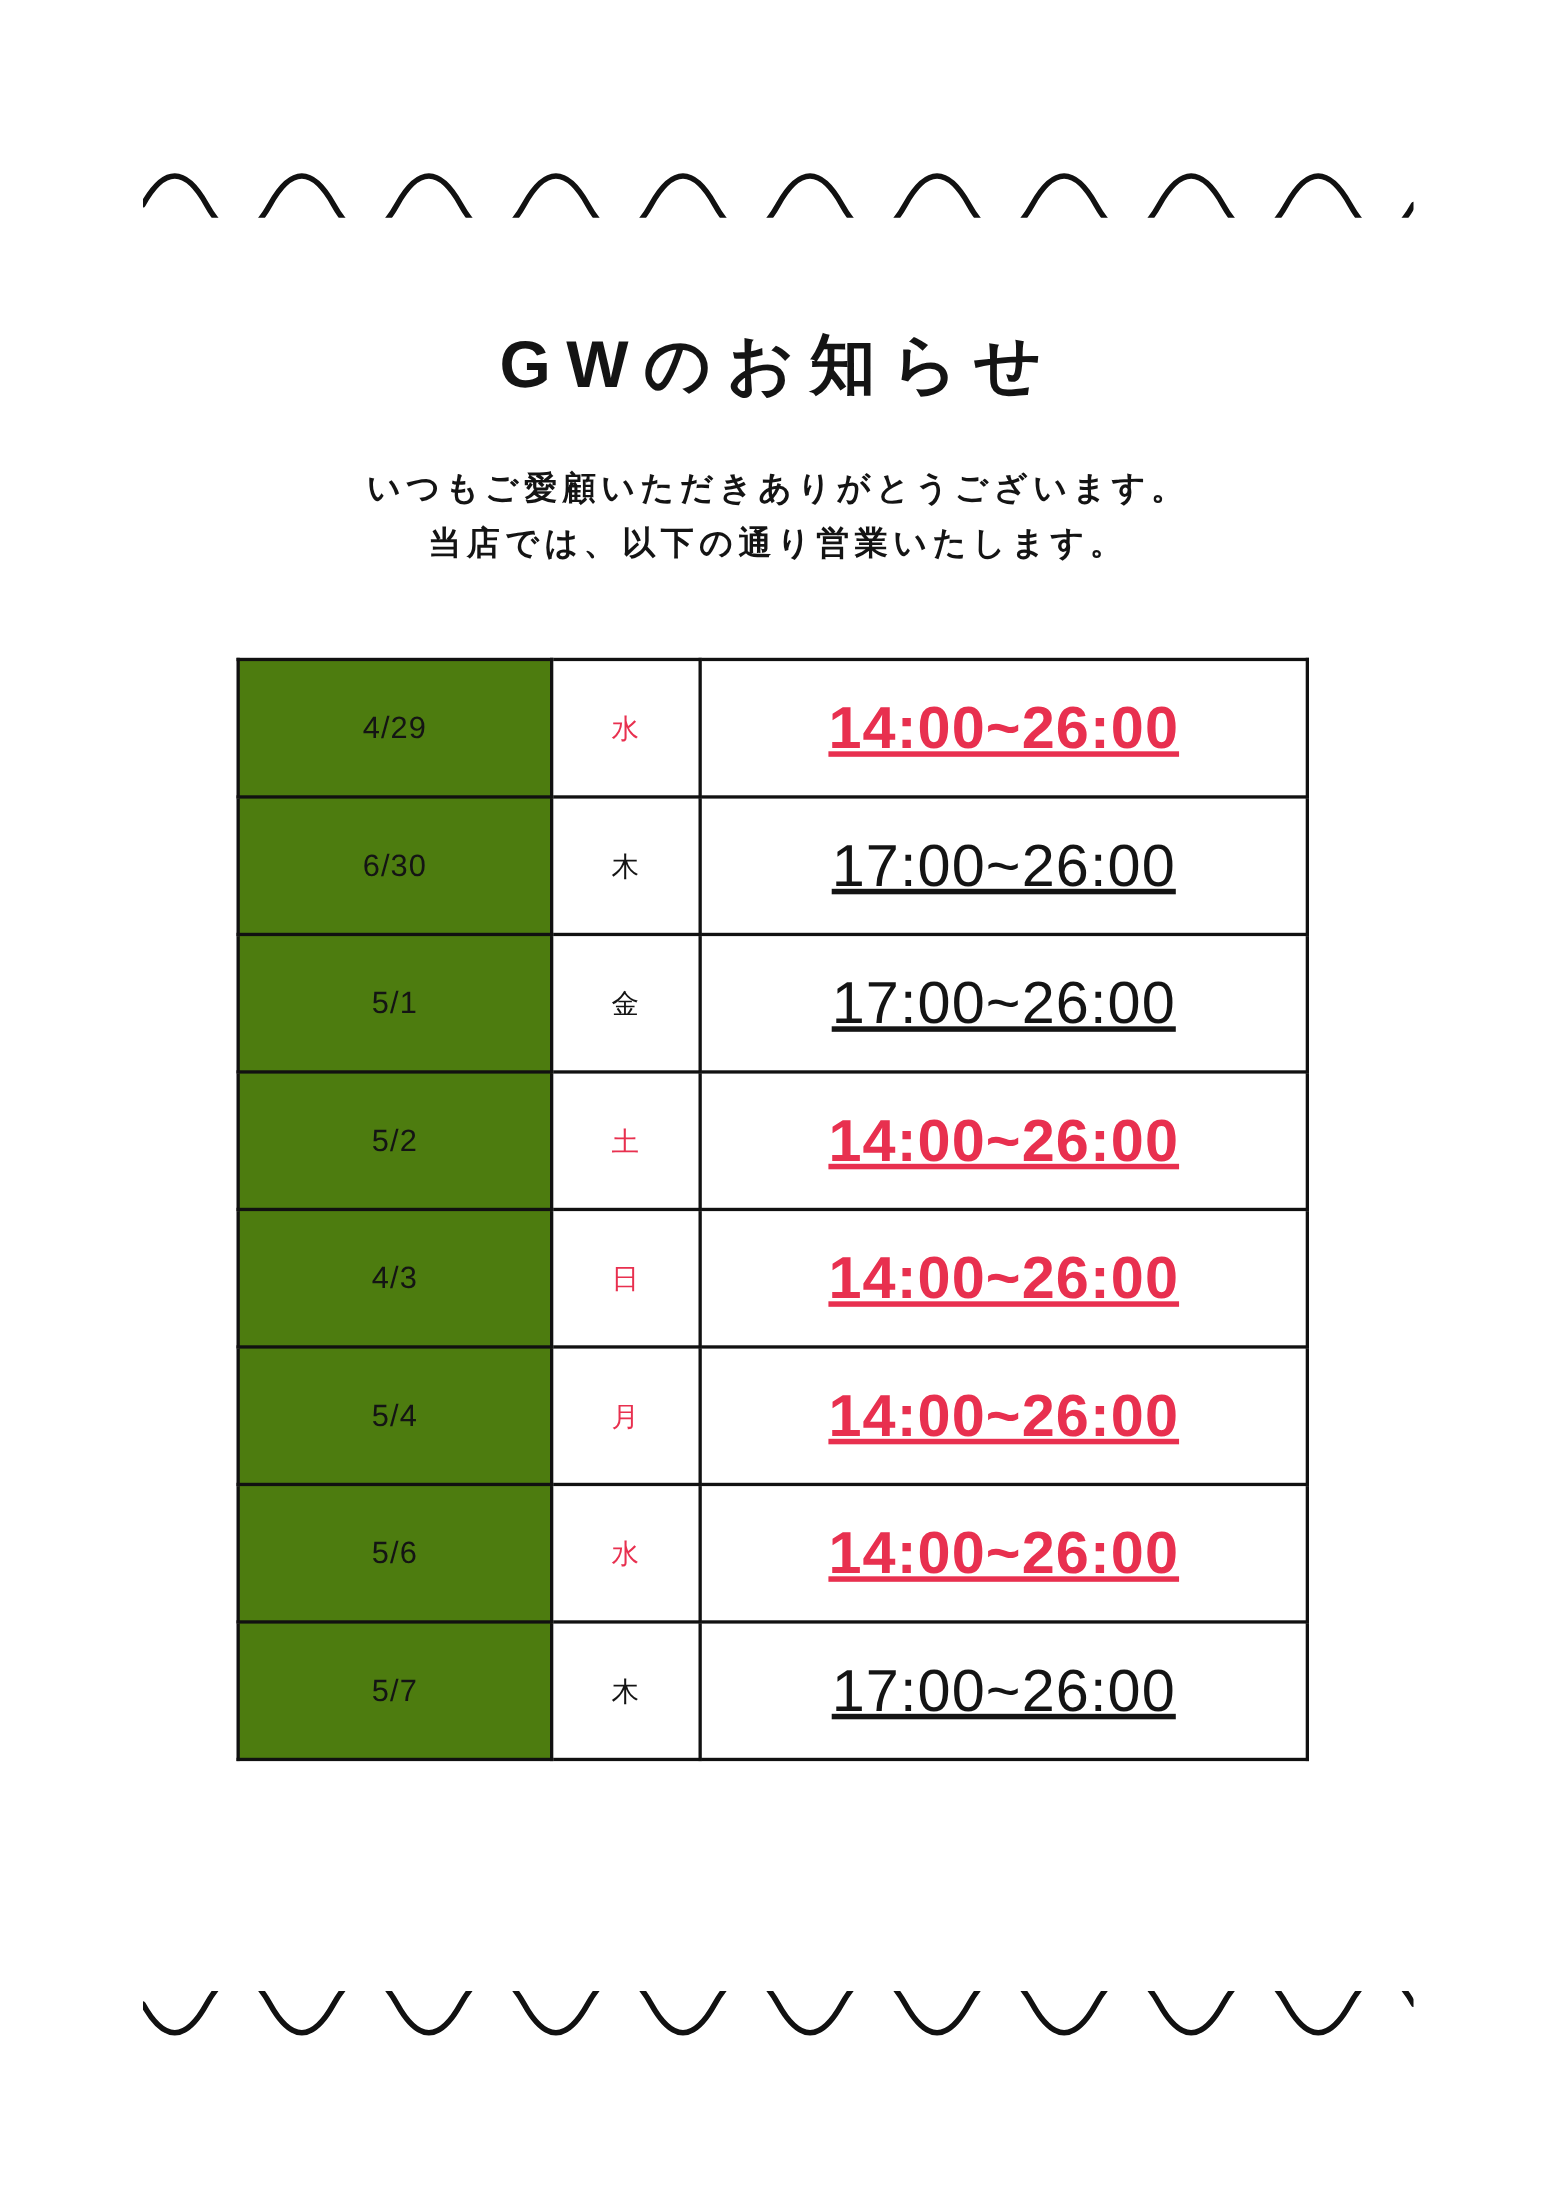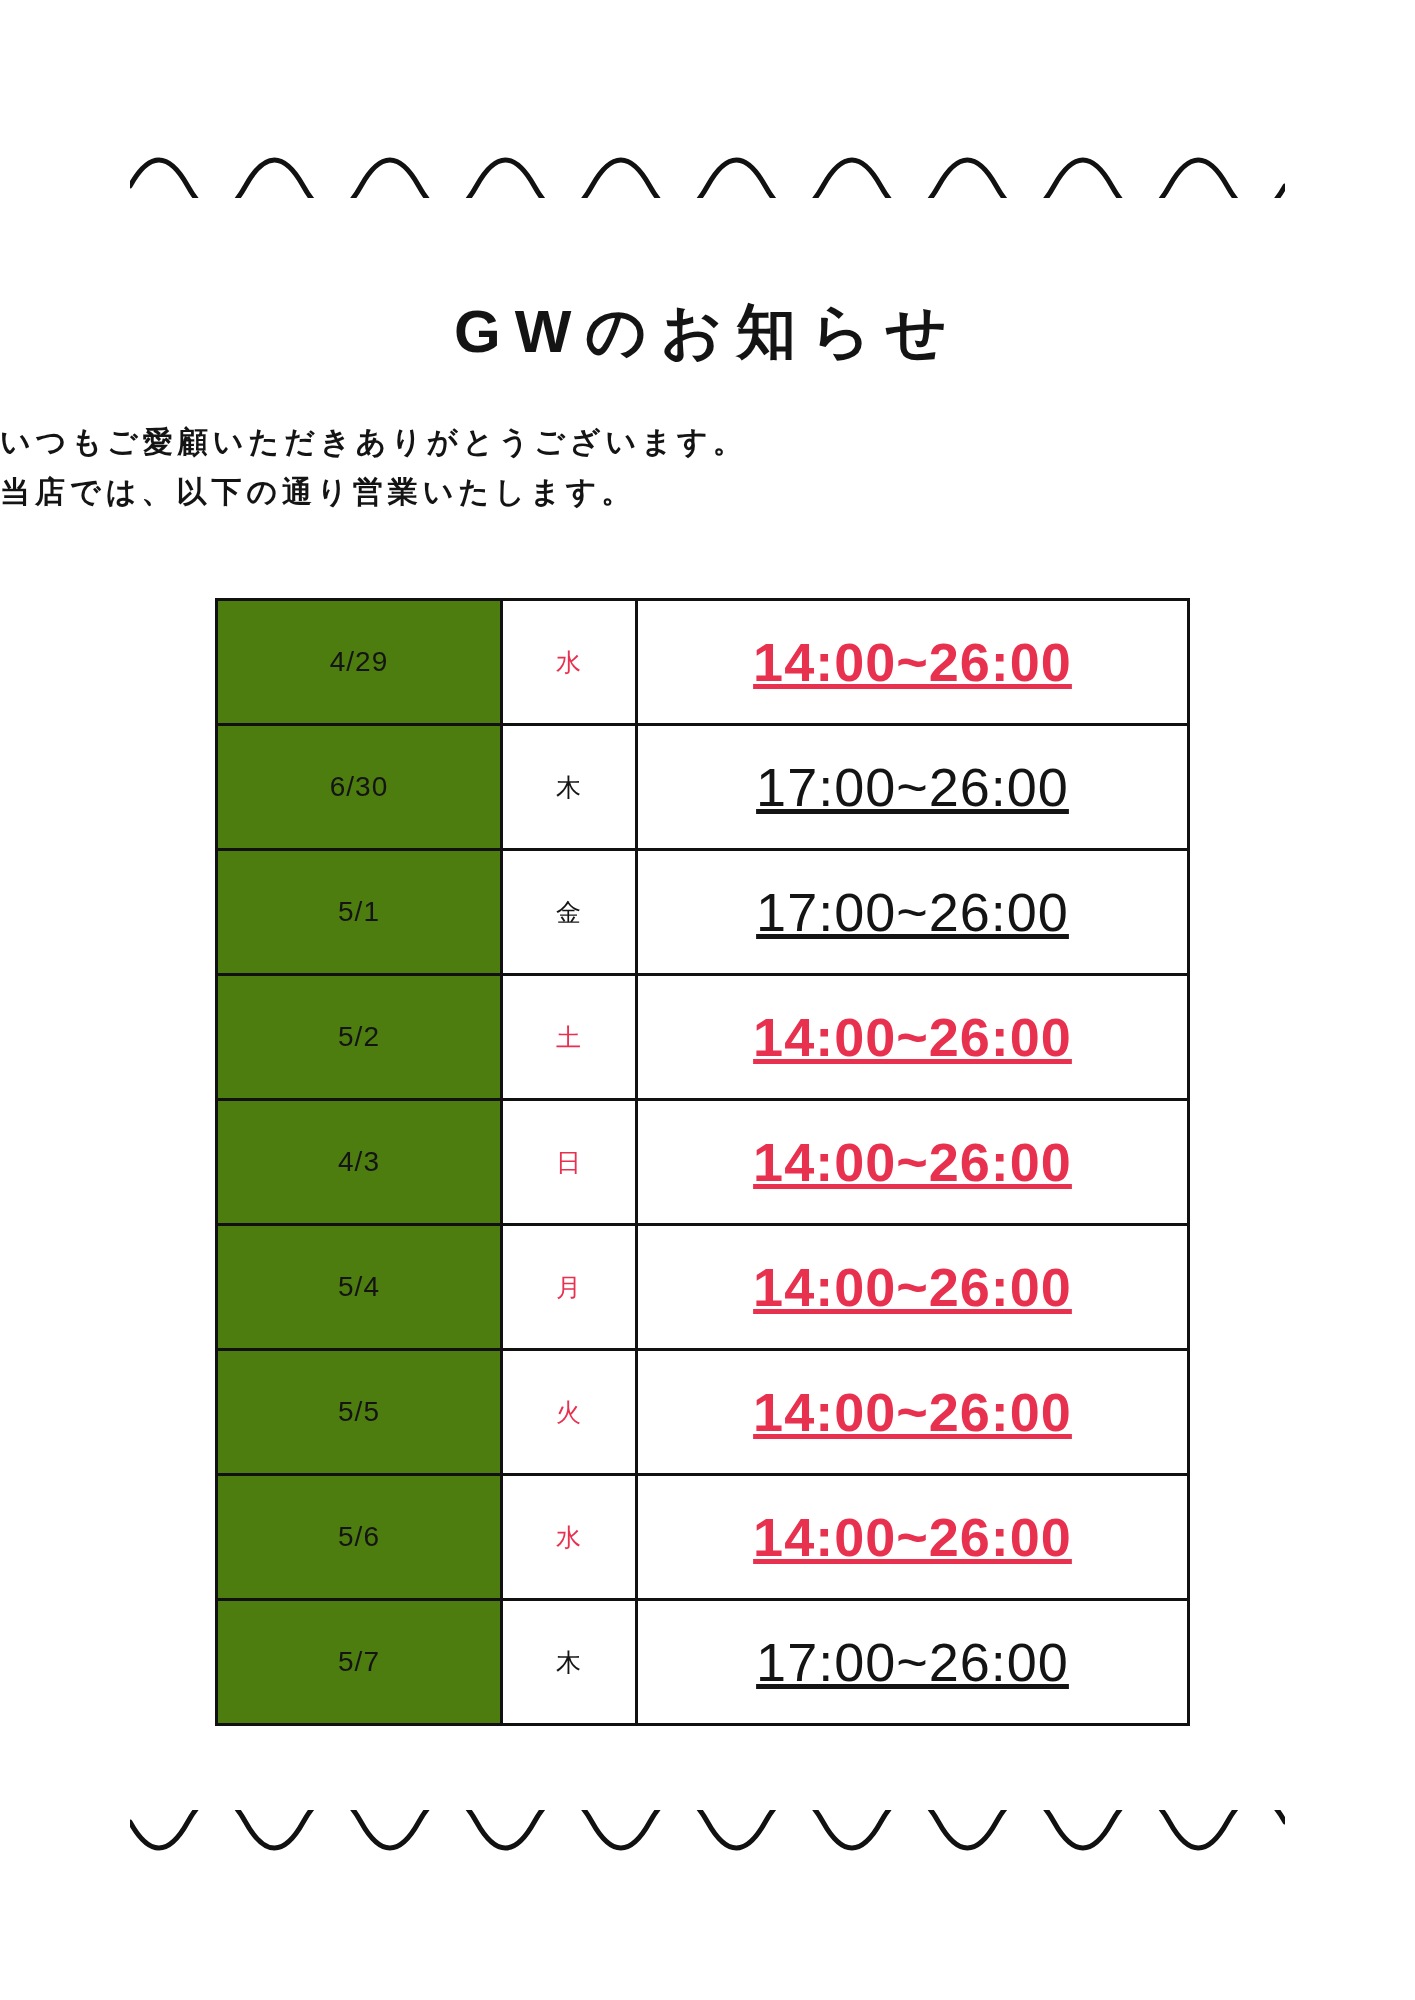--- a/index.html
+++ b/index.html
@@ -43,25 +43,25 @@
     letter-spacing: 14px;
     line-height: 1;
     white-space: nowrap;
   }
 
   .lead {
     position: absolute;
     top: 420px;
     left: 0;
     width: 100%;
+    text-align: center;
     font-size: 30px;
     font-weight: 600;
     letter-spacing: 5px;
     line-height: 1.65;
-    font-family: Liberation Mono, monospace;
   }
   .lead div { white-space: nowrap; }
 
   
   .table-wrap {
     position: absolute;
     top: 598px;
     left: 215px;
     width: 975px;
   }
@@ -158,25 +158,20 @@
           <td class="col-date">4/3</td>
           <td class="col-day">日</td>
           <td class="col-hours">14:00~26:00</td>
         </tr>
         <tr class="holiday">
           <td class="col-date">5/4</td>
           <td class="col-day">月</td>
           <td class="col-hours">14:00~26:00</td>
         </tr>
         <tr class="holiday">
-          <td class="col-date">5/5</td>
-          <td class="col-day">火</td>
-          <td class="col-hours">14:00~26:00</td>
-        </tr>
-        <tr class="holiday">
           <td class="col-date">5/6</td>
           <td class="col-day">水</td>
           <td class="col-hours">14:00~26:00</td>
         </tr>
         <tr>
           <td class="col-date">5/7</td>
           <td class="col-day">木</td>
           <td class="col-hours">17:00~26:00</td>
         </tr>
       </tbody>

